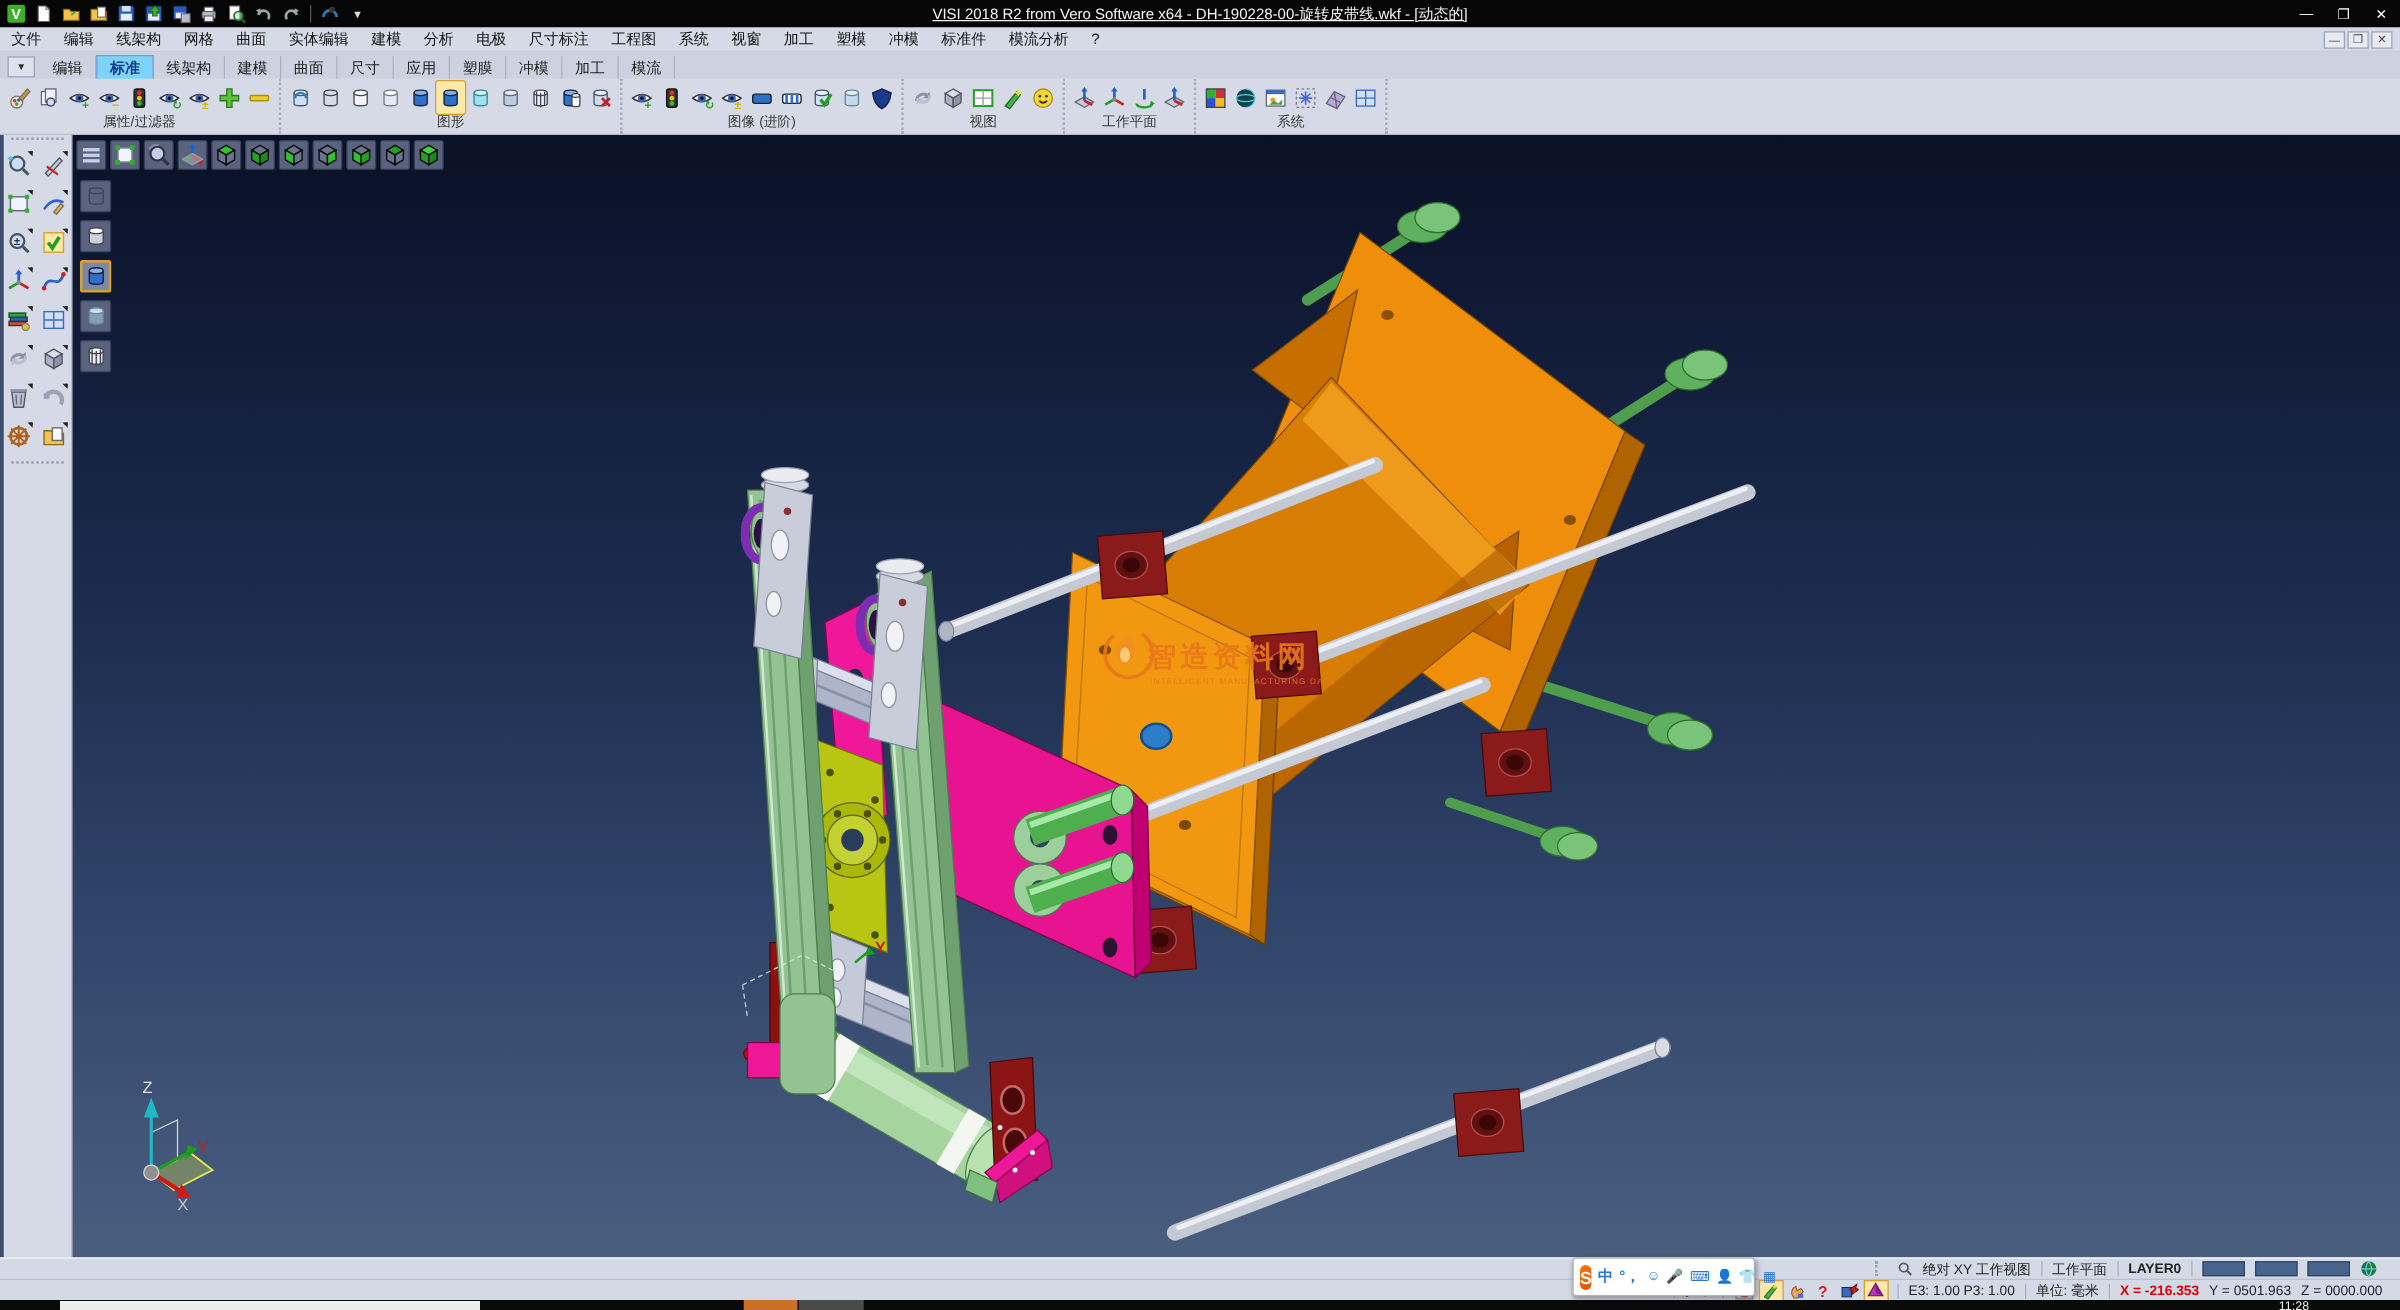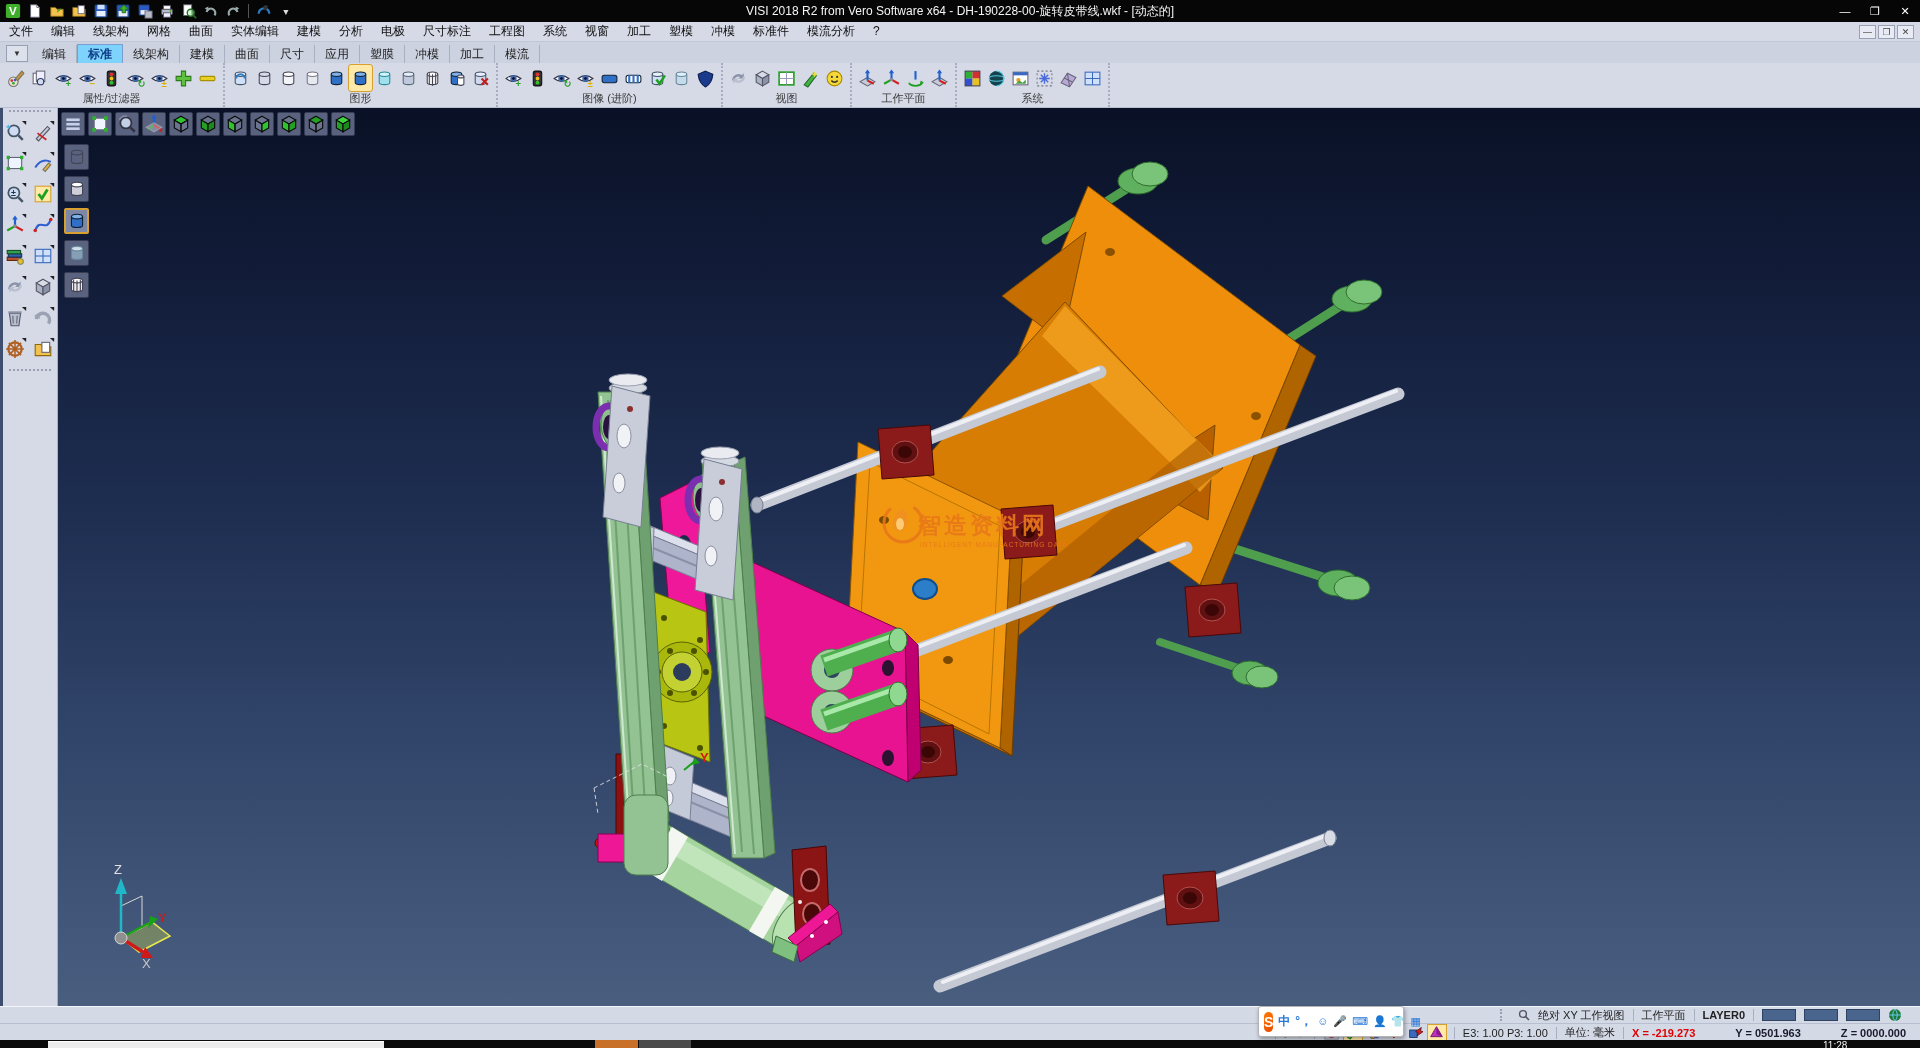--- a/index.html
+++ b/index.html
@@ -7,21 +7,21 @@
               font-family:"Liberation Sans","DejaVu Sans",sans-serif; }
   #app { position:relative; width:1920px; height:1048px; background:#d6dae7; }
 
   
   #titlebar { position:absolute; left:0; top:0; width:1920px; height:22px; background:#060606;
               display:flex; align-items:center; color:#f2f2f2; }
   #qat { display:flex; align-items:center; gap:2px; padding-left:3px; height:22px; }
   #qat .tbtn { width:20px; height:19px; display:flex; align-items:center; justify-content:center; }
   #qat .tbtn svg { width:16px; height:16px; }
   .qat-sep { width:1px; height:14px; background:#555; margin:0 3px; }
-  #title-text { position:absolute; left:0; right:0; text-align:center; font-size:12px; color:#f5f5f5; pointer-events:none; }
+  #title-text { position:absolute; left:0; right:0; text-align:center; font-size:12px; color:#f5f5f5; pointer-events:none;text-decoration:underline; }
   #win-controls { margin-left:auto; display:flex; height:22px; }
   #win-controls .wbtn { width:30px; height:22px; display:flex; align-items:center; justify-content:center;
                         font-size:11px; color:#fff; }
 
   
   #menubar { position:absolute; left:0; top:22px; width:1920px; height:20px; background:#d6dae7;
              display:flex; align-items:center; font-size:12px; color:#111; border-bottom:1px solid #c2c7d6; }
   .menu-item { padding:2px 9px;margin-top:11px; }
   #mdi-controls { margin-left:auto; display:flex; gap:2px; padding-right:6px; }
   #mdi-controls .mbtn { width:17px; height:14px; border:1px solid #9aa0b4; background:#e8ebf3; color:#444;
@@ -78,21 +78,21 @@
              display:flex; align-items:center; justify-content:flex-end; padding-right:18px; gap:8px; }
   #sb-row2 { position:absolute; left:0; top:17px; width:1920px; height:17px;
              display:flex; align-items:center; justify-content:flex-end; padding-right:14px; gap:8px; }
   .sb-sep { width:1px; height:12px; background:#a8aec2; }
   .sb-grip { width:10px; height:12px; border-left:2px dotted #9aa0b4; }
   .swatch { width:34px; height:12px; background:#49658e; border:1px solid #2e4262; }
   #sb-row2 .sicon { width:18px; height:15px; display:flex; align-items:center; justify-content:center; }
   #sb-row2 .sicon svg { width:15px; height:15px; }
   .hl-y { background:#ffe9a8; outline:1px solid #d8a030; }
   .coord-x { color:#e00000; font-weight:bold; }
-  .coord-yz { color:#1a1a2e; font-weight:bold;margin-left:32px; }
+  .coord-yz { color:#1a1a2e; font-weight:normal; }
   #layer-label { font-weight:bold; }
 
   
   #ime { position:absolute; left:1258px; top:1006px; width:146px; height:31px; background:#fff;
          border:1px solid #b4b4b4; border-radius:3px; box-shadow:1px 2px 4px rgba(0,0,0,.35);
          display:flex; align-items:center; gap:5px; padding:0 5px; z-index:30; }
   #ime-logo { width:20px; height:20px; background:linear-gradient(135deg,#ff7a00,#e84a00); border-radius:5px;
               color:#fff; font-weight:bold; font-size:14px; display:flex; align-items:center; justify-content:center; }
   .ime-it { color:#2878d8; font-size:12px; font-weight:bold; }
   .ime-it.gray { color:#9aa0aa; }
@@ -1120,21 +1120,21 @@
               <polygon points="9,2 16,14 2,14" fill="#c030c0" stroke="#601060"></polygon>
               <polygon points="9,2 16,14 9,11" fill="#8a188a"></polygon>
             </svg>
           </span>
         </span>
       <span class="sb-sep"></span>
       <span>E3: 1.00 P3: 1.00</span>
       <span class="sb-sep"></span>
       <span>单位: 毫米</span>
       <span class="sb-sep"></span>
-      <span class="coord-x">X = -219.273</span>
+      <span class="coord-x">X = -216.353</span>
       <span class="coord-yz">Y = 0501.963</span>
       <span class="coord-yz">Z = 0000.000</span>
     </div>
   </div>
 
   <div id="ime">
     <span id="ime-logo">S</span>
     <span class="ime-it">中</span>
     <span class="ime-it">°，</span>
     <span id="ime-tools" style="display: inline-flex; gap: 5px;">

